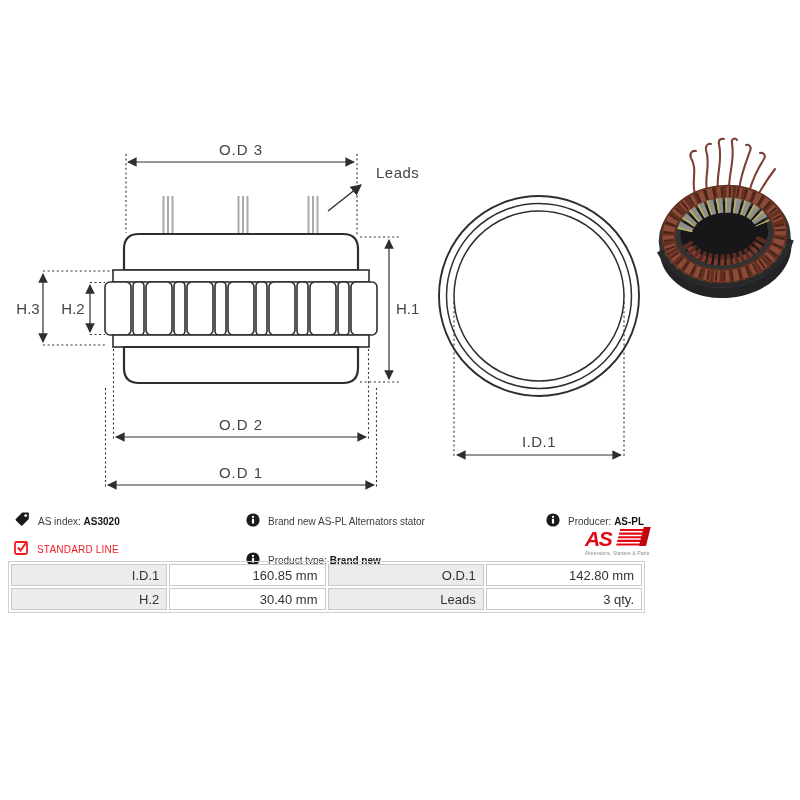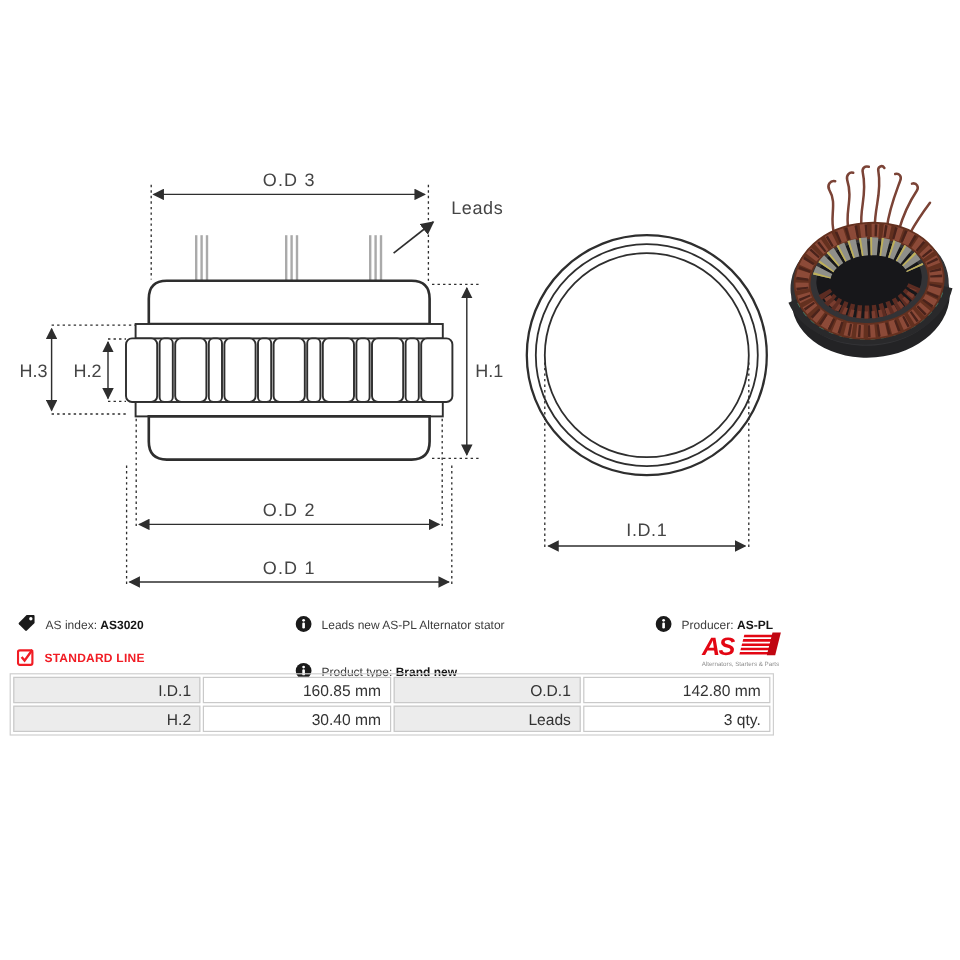--- a/index.html
+++ b/index.html
@@ -2,21 +2,21 @@
 <html><head>
 <meta charset="utf-8">
 <style>
   html,body{margin:0;padding:0;background:#ffffff;}
   body{width:800px;height:800px;position:relative;font-family:"Liberation Sans",sans-serif;overflow:hidden;}
   .abs{position:absolute;}
   svg text{font-family:"Liberation Sans",sans-serif;}
   
   .info-item{position:absolute;display:flex;align-items:flex-end;gap:8px;height:20px;font-size:10px;color:#3c3c3c;white-space:nowrap;}
   .info-item b{color:#151515;}
-  .red-line{color:#f11c24;font-weight:bold;letter-spacing:.2px;}
+  .red-line{color:#f11c24;font-weight:normal;letter-spacing:.2px;}
   .ic{display:inline-flex;align-items:center;justify-content:center;flex:0 0 auto;}
   
   .spec-wrap{position:absolute;left:8px;top:561px;width:637px;}
   table.spec{width:100%;border-collapse:separate;border-spacing:2px;border:1px solid #cfcfcf;}
   table.spec td{height:20px;font-size:13px;color:#333;padding:0 7px;text-align:right;border:1px solid #c9c9c9;width:25%;vertical-align:middle;}
   td.lbl{background:#ececec;}
   td.val{background:#ffffff;}
 </style>
 </head>
 <body>
@@ -174,21 +174,21 @@
 </div>
 
 <div class="info-item" style="left:246px;top:507px;">
   <span class="ic">
     <svg width="14" height="14" viewBox="0 0 14 14">
       <circle cx="7" cy="7" r="6.6" fill="#1a1a1a"></circle>
       <circle cx="7" cy="3.9" r="1.15" fill="#ffffff"></circle>
       <rect x="5.9" y="5.8" width="2.2" height="5" rx="1" fill="#ffffff"></rect>
     </svg>
   </span>
-  <span>Leads new AS-PL Alternator stator</span>
+  <span>Brand new AS-PL Alternators stator</span>
 </div>
 
 <div class="info-item" style="left:546px;top:507px;">
   <span class="ic">
     <svg width="14" height="14" viewBox="0 0 14 14">
       <circle cx="7" cy="7" r="6.6" fill="#1a1a1a"></circle>
       <circle cx="7" cy="3.9" r="1.15" fill="#ffffff"></circle>
       <rect x="5.9" y="5.8" width="2.2" height="5" rx="1" fill="#ffffff"></rect>
     </svg>
   </span>

